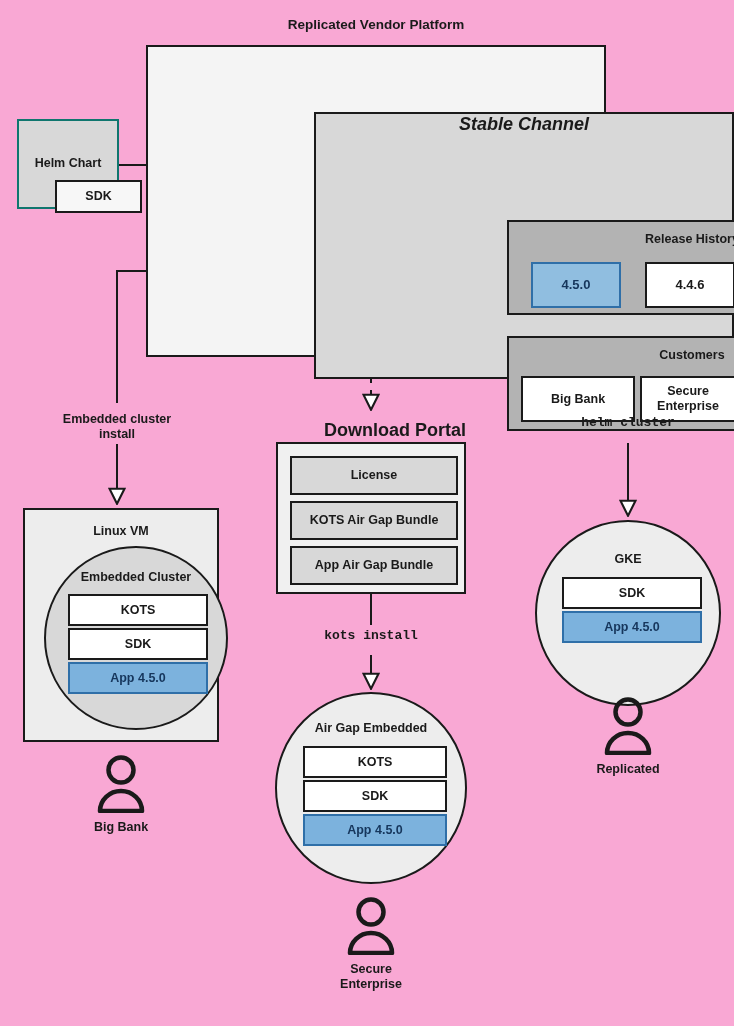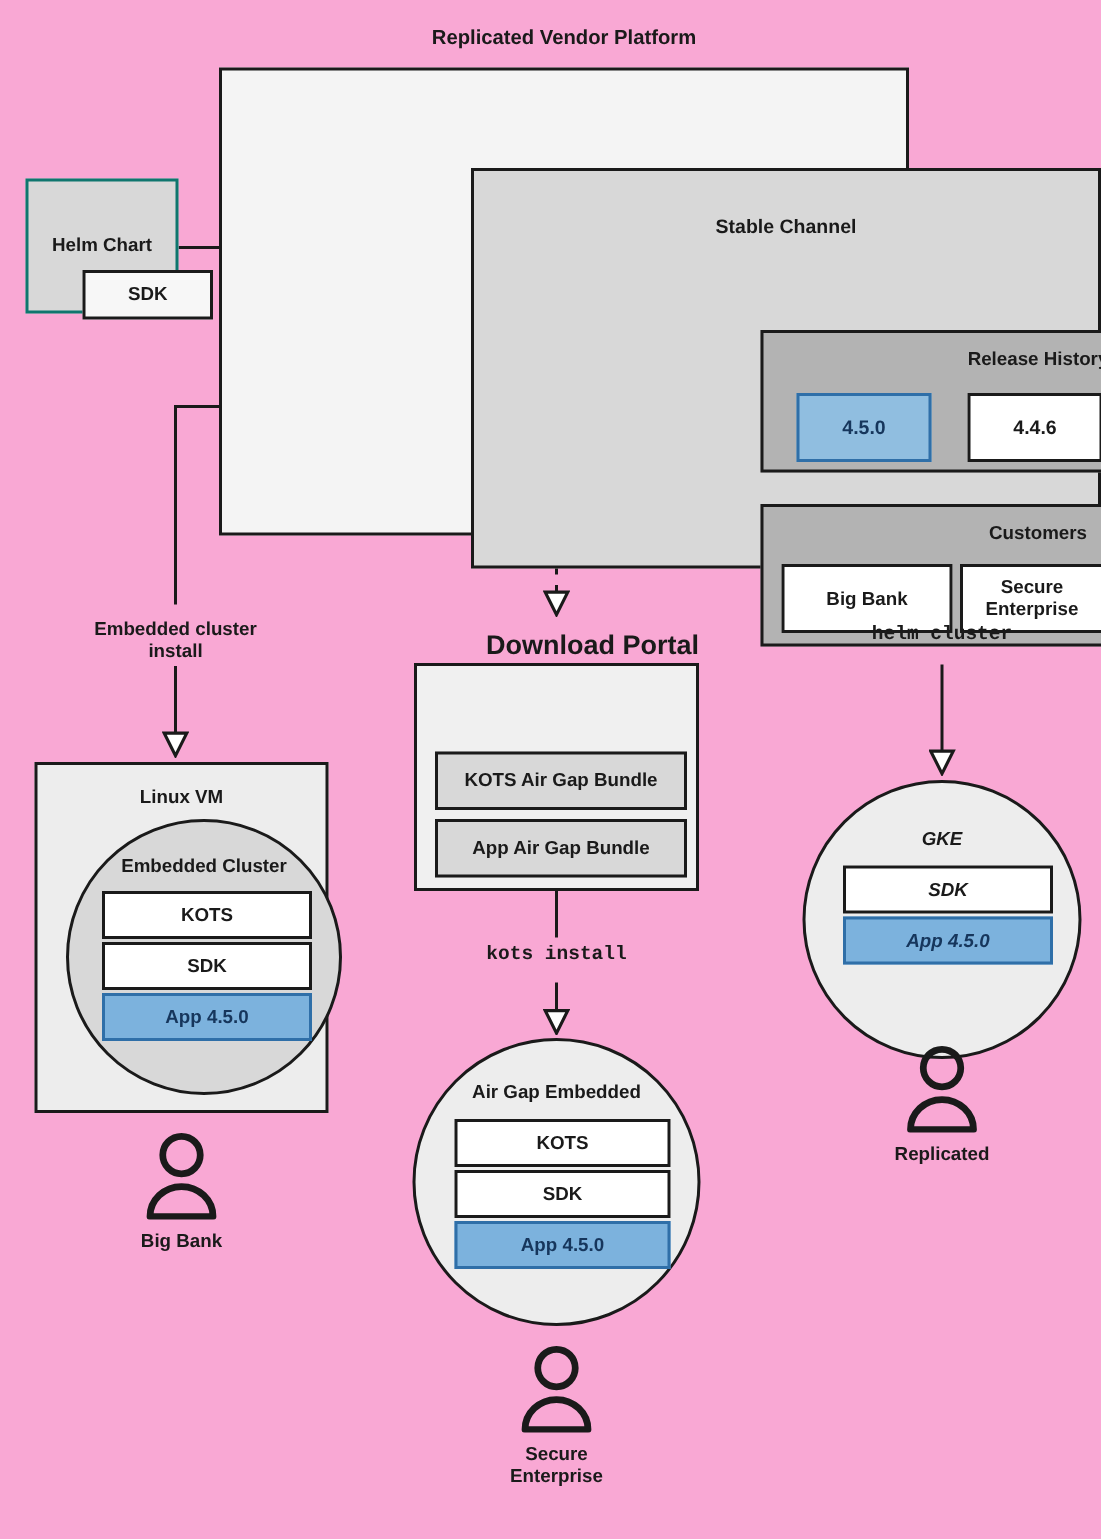--- a/index.html
+++ b/index.html
@@ -53,21 +53,21 @@
     background: #f4f4f4;
   }
   #platform-title {
     left: 146px; top: 17px; width: 460px;
     font-size: 13.5px; text-align: center;
   }
   #stable-channel {
     left: 166px; top: 65px; width: 420px; height: 267px;
     background: #d8d8d8;
   }
-  #stable-channel-title { margin-top: 29px; font-size: 13px; }
+  #stable-channel-title { margin-top: 0; font-size: 18px; font-style: italic; }
 
   #release-history {
     left: 191px; top: 106px; width: 370px; height: 95px;
     background: #b3b3b3;
   }
   #release-history-title { margin-top: 10px; font-size: 12.5px; }
 
   #customers {
     left: 191px; top: 222px; width: 370px; height: 95px;
     background: #b3b3b3;
@@ -181,21 +181,20 @@
     position: absolute; left: 0; top: 27px; width: 100%;
     font-size: 12.5px;
   }
 
   
   #gke {
     left: 535px; top: 520px; width: 186px; height: 186px;
     border-radius: 50%;
     background: #ededed;
     border: 2.5px solid #1a1a1a;
-    font-style: italic;
   }
   #gke-title {
     position: absolute; left: 0; top: 30px; width: 100%;
     font-size: 12.5px;
   }
 
   
   .actor { position: absolute; width: 120px; text-align: center; }
   .actor svg { display: block; margin: 0 auto; }
   .actor .actor-name {
@@ -290,20 +289,21 @@
   <div class="edge-label" style="left:57px; top:412px; width:120px;">Embedded cluster
 install</div>
 
   <div class="edge-label mono" style="left:296px; top:628px; width:150px;">kots install</div>
 
   <div class="edge-label mono" style="left:553px; top:415px; width:150px;">helm cluster</div>
 
   <div class="node lbl" id="download-portal-title">Download Portal</div>
 
   <div class="node" id="download-portal">
+    <div class="dp-item lbl ctr" style="top:12px;">License</div>
     <div class="dp-item lbl ctr" style="top:57px;">KOTS Air Gap Bundle</div>
     <div class="dp-item lbl ctr" style="top:102px;">App Air Gap Bundle</div>
   </div>
 
   <div class="node" id="linux-vm">
     <div class="lbl" id="linux-vm-title">Linux VM</div>
 
     <div id="embedded-cluster">
       <div class="lbl" id="embedded-cluster-title">Embedded Cluster</div>
 

